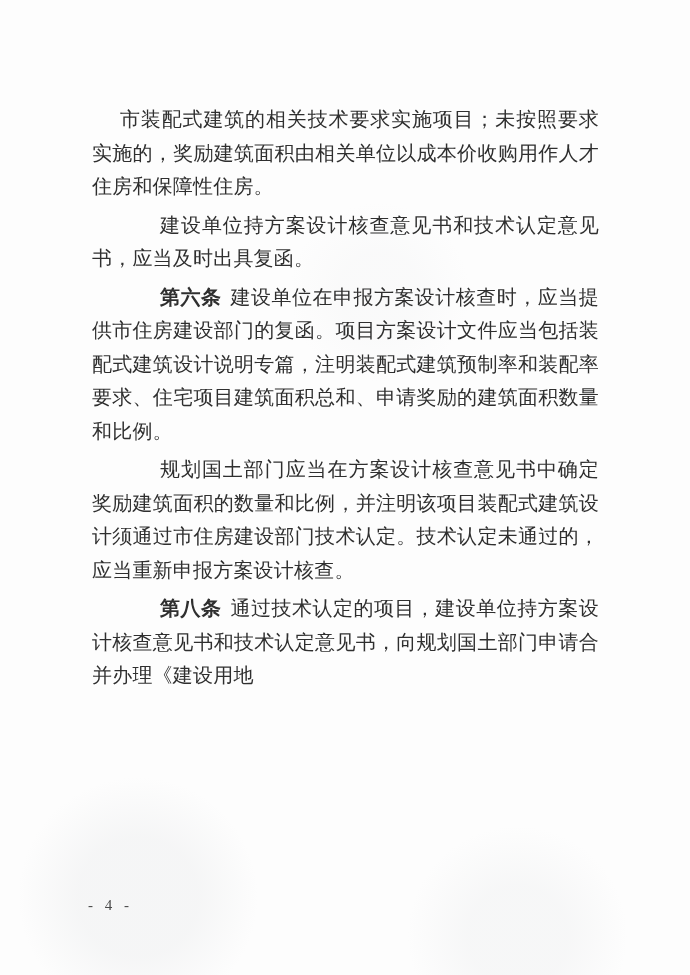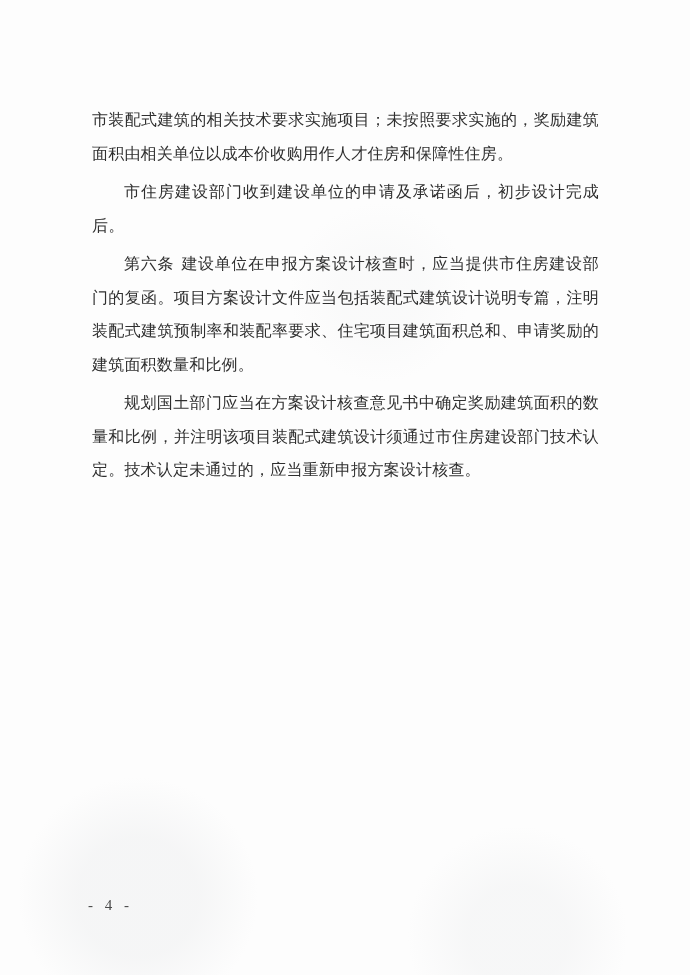--- a/index.html
+++ b/index.html
@@ -25,31 +25,32 @@
   }
   .body-text {
     position: absolute;
     left: 92px;
     top: 103px;
     width: 507px;
     color: #2f2f2f;
   }
   .para {
     margin: 0 0 5px 0;
-    font-size: 16px;
+    font-size: 20px;
     line-height: 33.5px;
     text-align: justify;
     text-justify: inter-ideograph;
     letter-spacing: 0.2px;
   }
   .para.indent {
     text-indent: 2em;
   }
   .para .head {
-    font-weight: normal;
+    font-weight: bold;
+    margin-left: 28px;
   }
   .para .head:not(:empty) {
     margin-right: 0.45em;
   }
   .page-number {
     position: absolute;
     left: 88px;
     top: 897px;
     font-size: 15px;
     color: #4a4a4a;
@@ -58,25 +59,26 @@
   }
 </style>
 </head>
 <body>
 
 <div class="page">
   <div class="body-text">
 
     <p class="para"><span class="head"></span><span>市装配式建筑的相关技术要求实施项目；未按照要求实施的，奖励建筑面积由相关单位以成本价收购用作人才住房和保障性住房。</span></p>
 
-    <p class="para indent"><span class="head"></span><span>市住房建设部门收到建设单位的申请及承诺函后，初步设计完成后。</span></p>
+    <p class="para indent"><span class="head"></span><span>建设单位持方案设计核查意见书和技术认定意见书，应当及时出具复函。</span></p>
 
     <p class="para indent"><span class="head">第六条</span><span>建设单位在申报方案设计核查时，应当提供市住房建设部门的复函。项目方案设计文件应当包括装配式建筑设计说明专篇，注明装配式建筑预制率和装配率要求、住宅项目建筑面积总和、申请奖励的建筑面积数量和比例。</span></p>
 
     <p class="para indent"><span class="head"></span><span>规划国土部门应当在方案设计核查意见书中确定奖励建筑面积的数量和比例，并注明该项目装配式建筑设计须通过市住房建设部门技术认定。技术认定未通过的，应当重新申报方案设计核查。</span></p>
 
 
 
+    <p class="para indent"><span class="head">第八条</span><span>通过技术认定的项目，建设单位持方案设计核查意见书和技术认定意见书，向规划国土部门申请合并办理《建设用地</span></p>
 
   </div>
 
   <div class="page-number">- 4 -</div>
 </div>
 
 </body></html>

